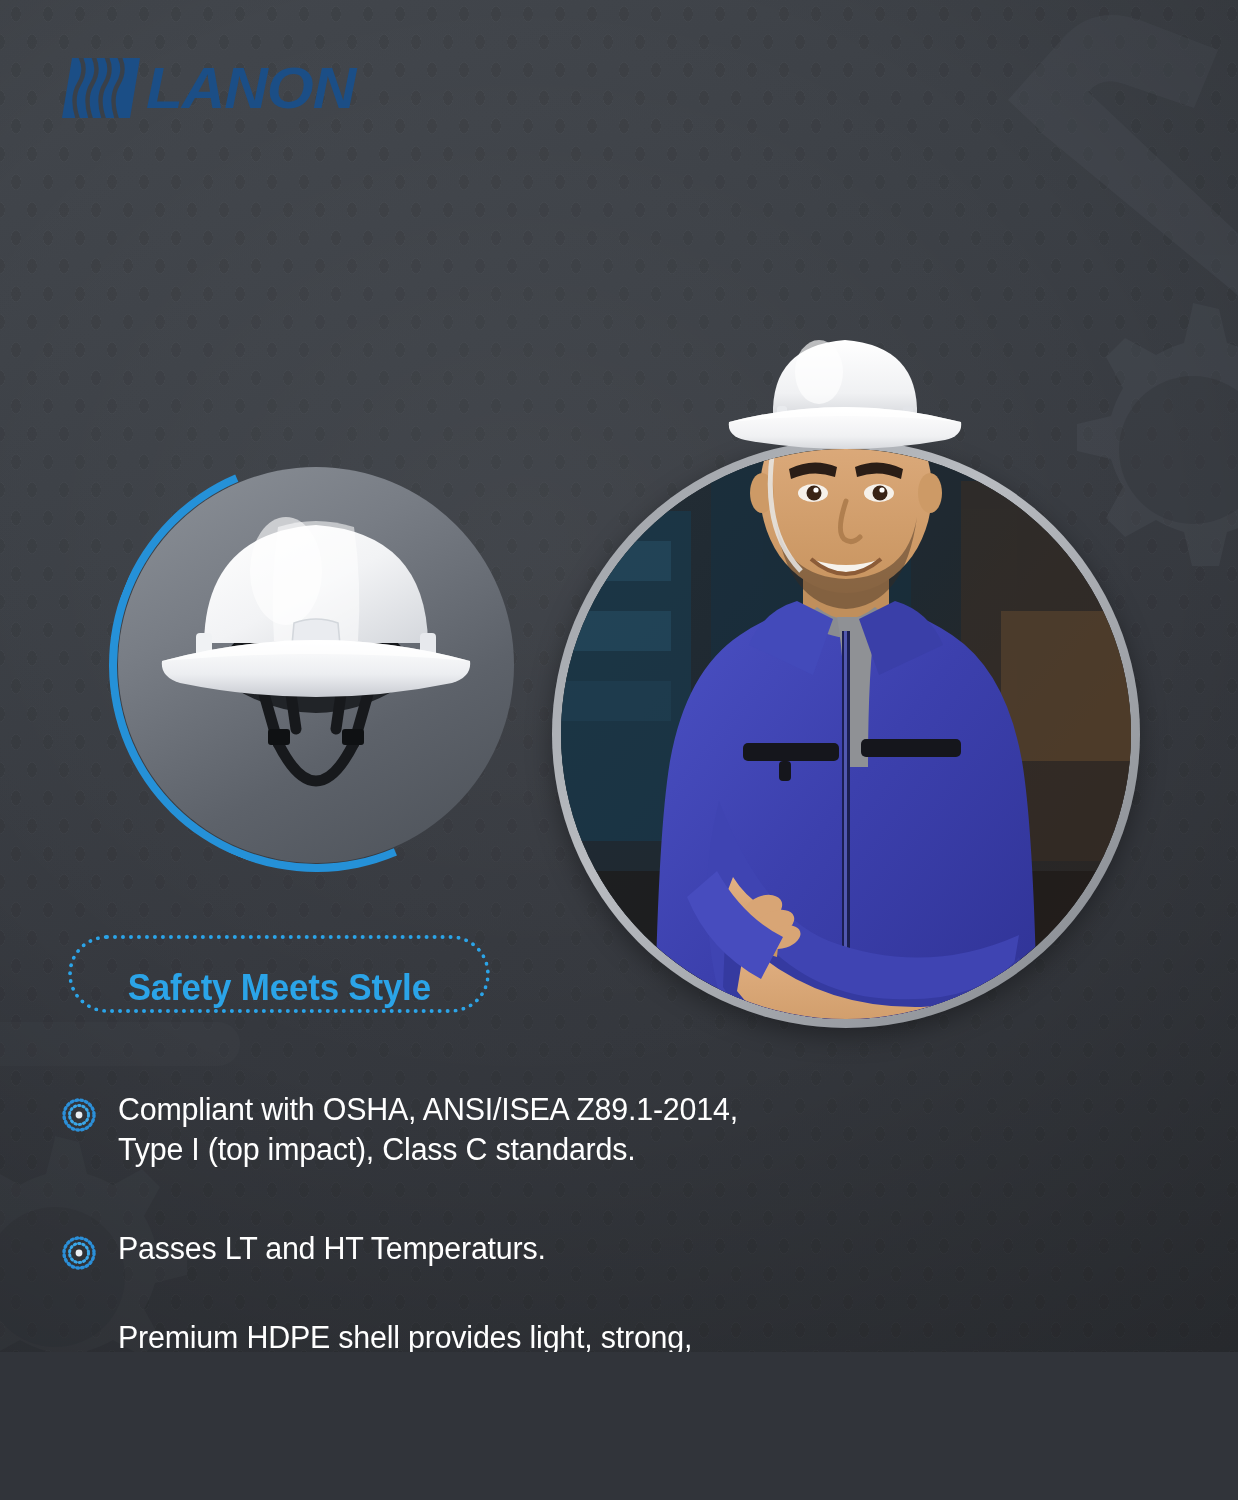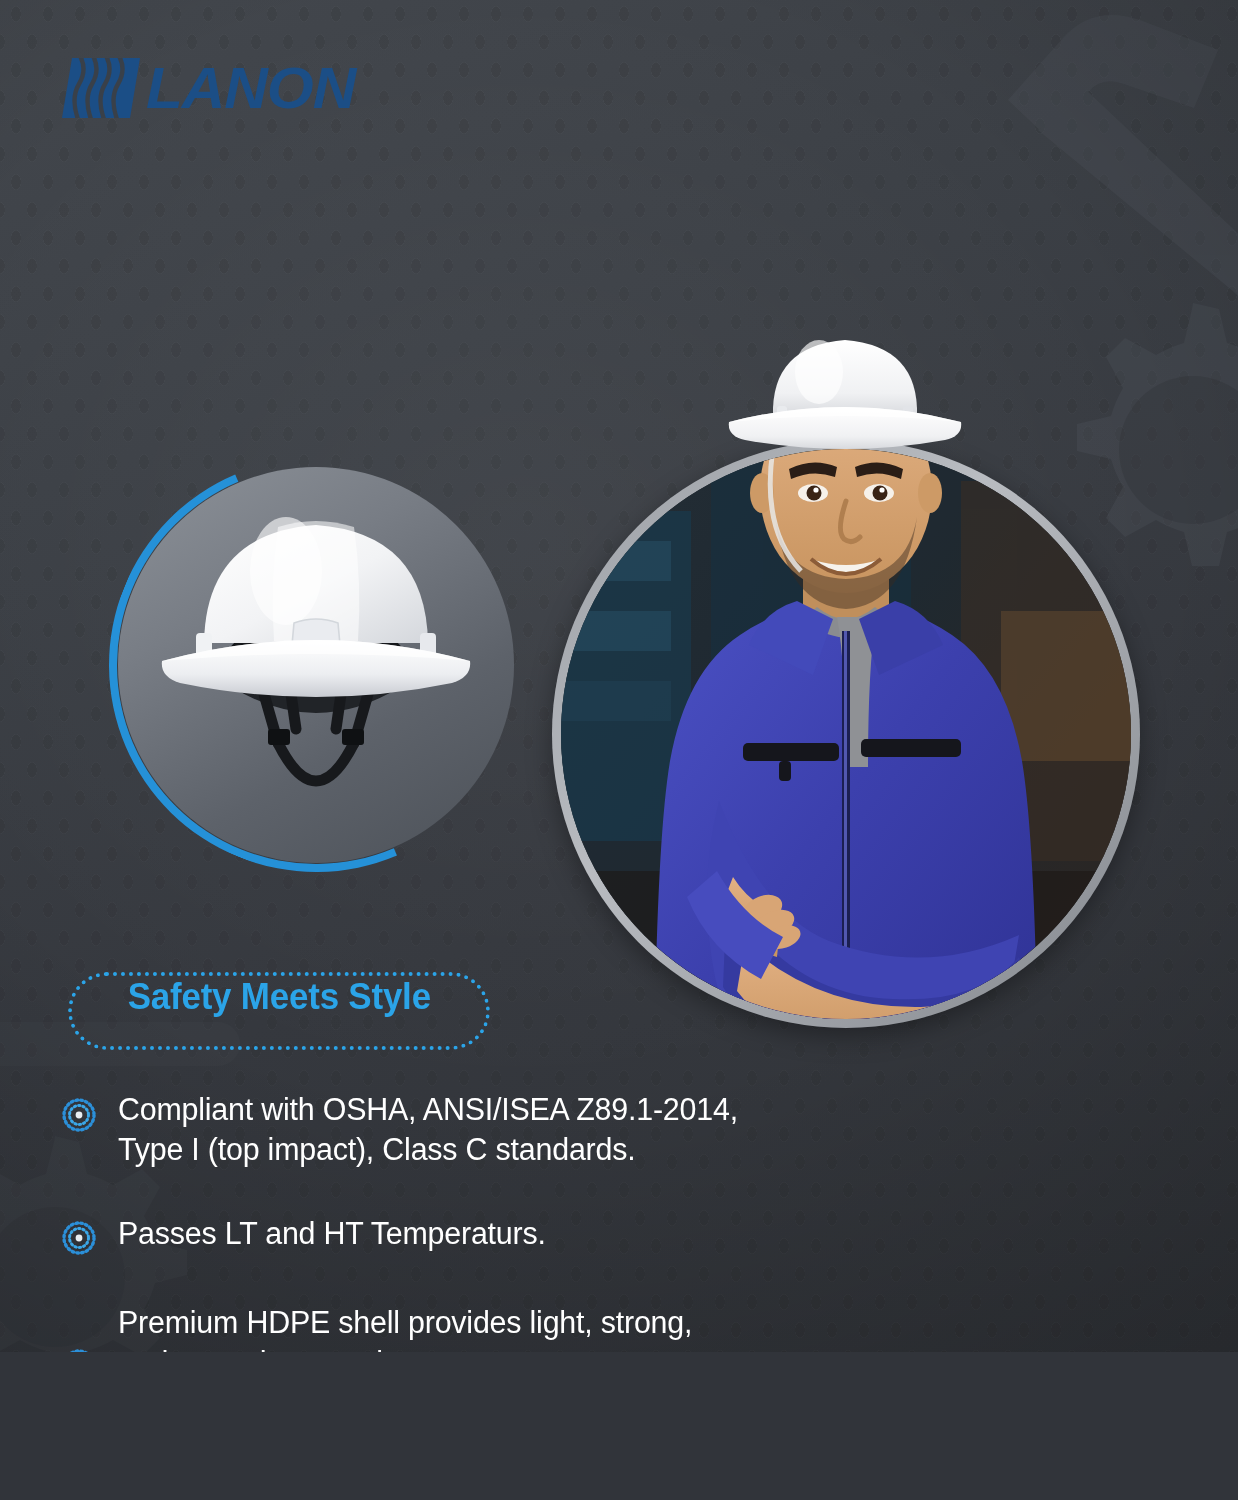--- a/index.html
+++ b/index.html
@@ -133,37 +133,37 @@
   }
   .worker-art { position:absolute; left:-30px; top:-118px; width:630px; height:760px; }
   .worker-hat-over {
     position:absolute; left:163px; top:-100px;
     width:250px; height:160px;
     overflow:visible;
   }
 
   
   .pill {
-    position:absolute; left:68px; top:972px;
+    position:absolute; left:68px; top:935px;
     width:422px; height:78px;
     border-radius:42px;
     border:4px dotted #2ba4e8;
-    display:flex; align-items:flex-start; justify-content:center;
+    display:flex; align-items:flex-end; justify-content:center;
   }
   .pill-text {
     color:#2ba4e8;
     font-size:36px; font-weight:bold;
     letter-spacing:-.2px;
     white-space:nowrap;
     transform:scaleX(.97);
   }
 
   
   .bullets { position:absolute; left:62px; top:1090px; width:900px; }
-  .bullet-row { display:flex; align-items:flex-start; gap:22px; margin-bottom:42px; }
+  .bullet-row { display:flex; align-items:flex-start; gap:22px; margin-bottom:57px; }
   .bullet-icon { flex:0 0 auto; width:34px; height:34px; margin-top:8px; }
   .bullet-text {
     color:#ffffff;
     font-size:31px;
     font-weight:normal;
     line-height:1.30;
     letter-spacing:-.2px;
     white-space:pre-line;
     transform:scaleX(.98);
     transform-origin:left top;

